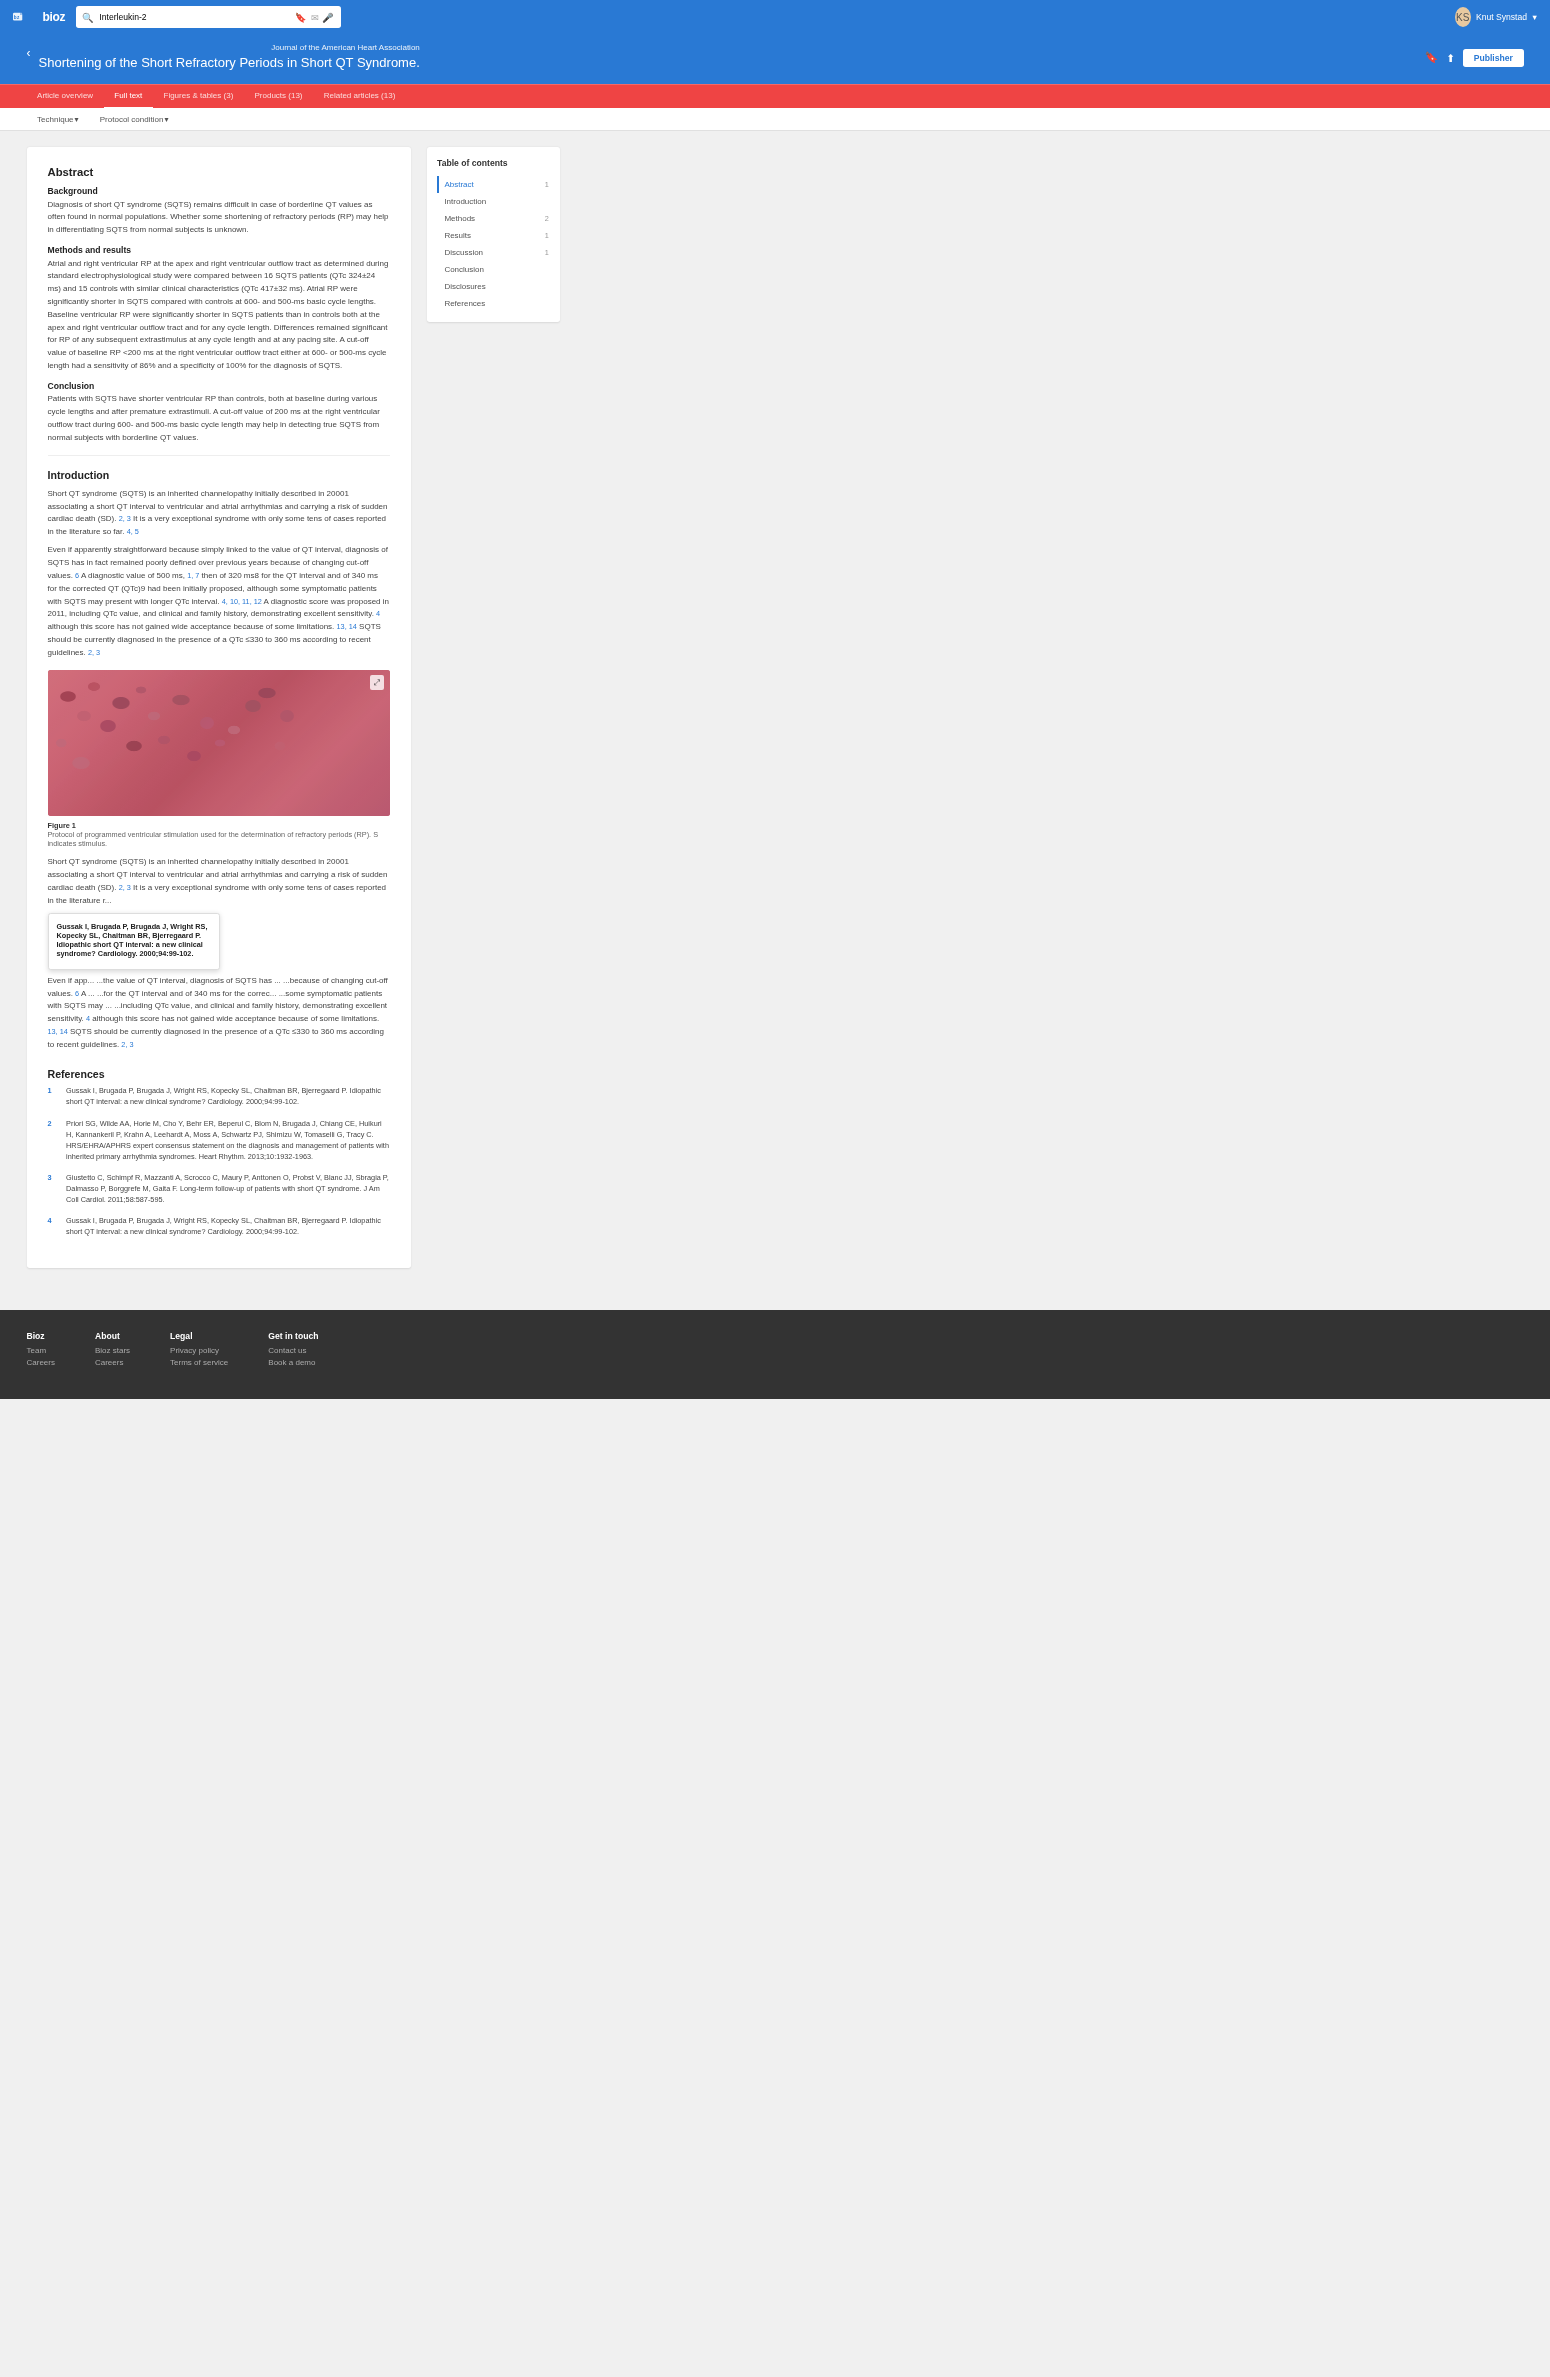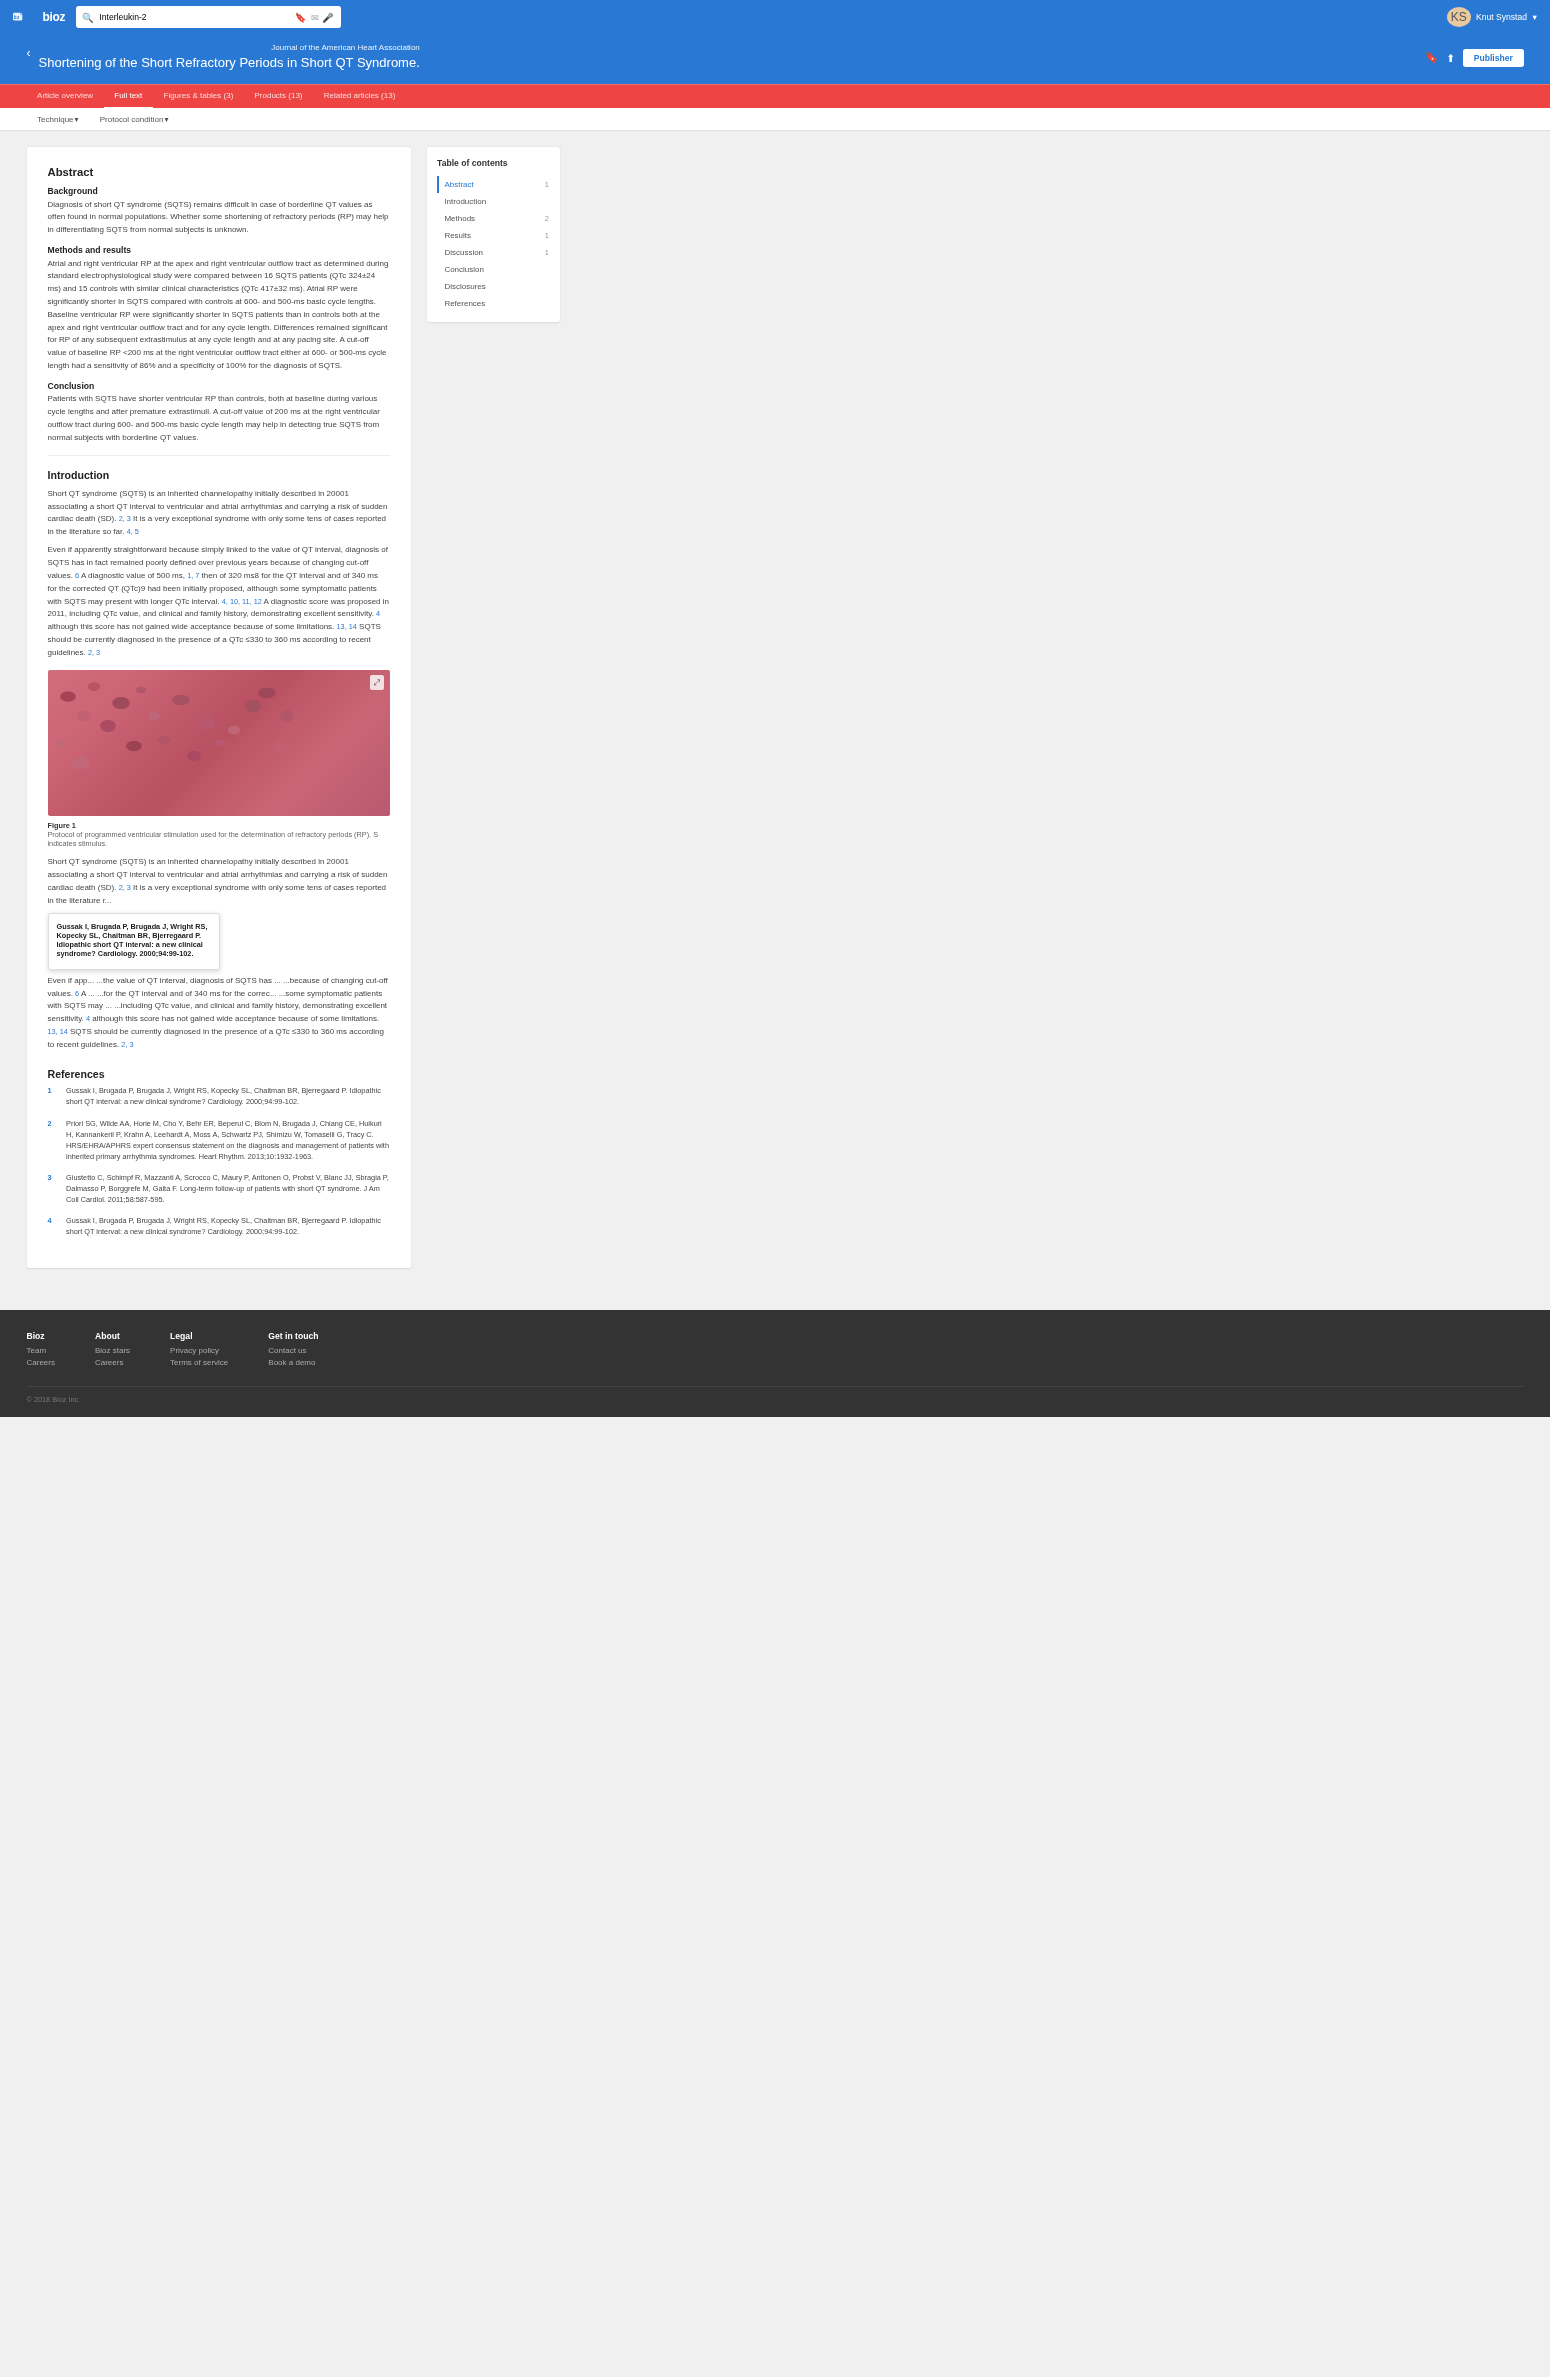--- a/index.html
+++ b/index.html
@@ -50,29 +50,29 @@
     }
     .user-area {
       margin-left: auto;
       display: flex;
       align-items: center;
       gap: 5.3px;
       color: white;
       font-size: 8.6px;
     }
     .user-avatar {
-      width: 24px;
+      width: 16px;
       height: 20px;
       border-radius: 50%;
       background: #ccc;
       overflow: hidden;
       display: flex;
       align-items: center;
       justify-content: center;
-      font-size: 12px;
+      font-size: 10px;
       color: #555;
       background: #e8c9a0;
     }
 
     
     .article-header {
       background: #2979d4;
       padding: 9.3px 26.5px 12px 26.5px;
       color: white;
       display: flex;
@@ -578,15 +578,14 @@
       <h4>Legal</h4>
       <span>Privacy policy</span>
       <span>Terms of service</span>
     </div>
     <div class="footer-col">
       <h4>Get in touch</h4>
       <span>Contact us</span>
       <span>Book a demo</span>
     </div>
   </div>
-  <div class="footer-copy">© 2018 Bioz Inc.</div>
 </div>
 
 
 </body></html>

